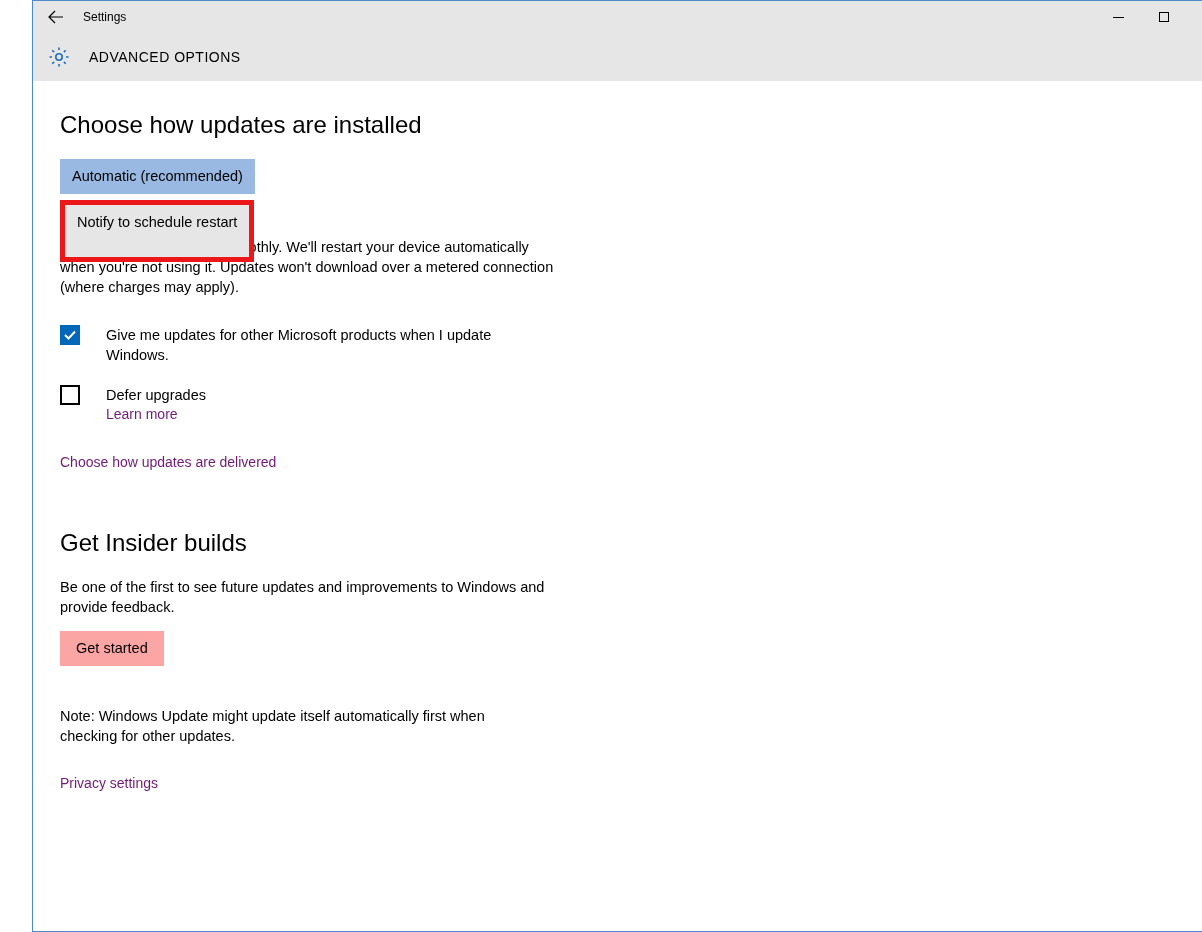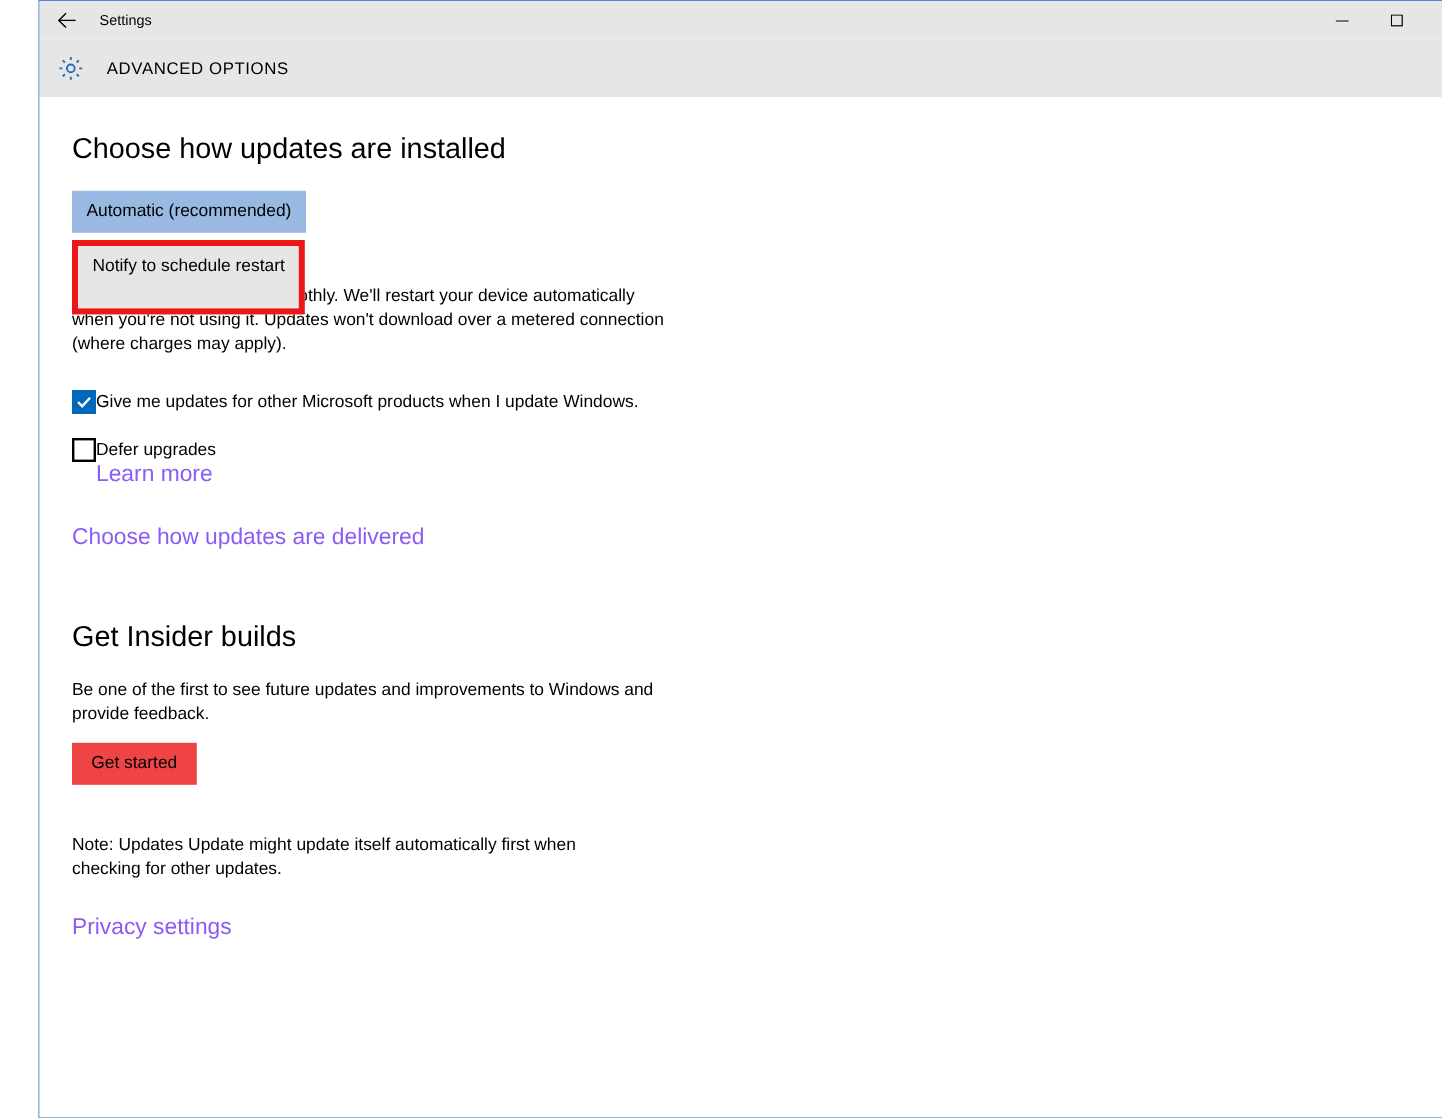--- a/index.html
+++ b/index.html
@@ -127,21 +127,21 @@
     max-width: 500px;
     color: #000;
   }
   .body-text.desc {
     margin-top: 43px;
     margin-bottom: 28px;
   }
   .checkbox-row {
     display: flex;
     align-items: flex-start;
-    gap: 0;
+    gap: 26px;
     margin-bottom: 20px;
     max-width: 480px;
   }
   .chk {
     width: 20px;
     height: 20px;
     flex-shrink: 0;
     display:flex;
     align-items:center;
     justify-content:center;
@@ -153,30 +153,30 @@
     border: 2px solid #000;
     background:#fff;
   }
   .chk svg { width: 14px; height: 14px; }
   .chk-label {
     font-size: 14.5px;
     line-height: 20px;
     color:#000;
   }
   .link {
-    color: #8b5cf6;
-    font-size: 19px;
+    color: #701a75;
+    font-size: 14px;
     cursor: pointer;
     display: inline-block;
   }
   .link-block { margin-bottom: 18px; }
   .spacer-40 { height: 40px; }
   .btn {
     display: inline-block;
-    background: #ef4444;
+    background: #fca5a5;
     padding: 0 16px;
     height: 35px;
     line-height: 35px;
     font-size: 14.5px;
     cursor: pointer;
   }
   .note {
     font-size: 14.5px;
     line-height: 20px;
     max-width: 480px;
@@ -267,18 +267,18 @@
     <div class="link-block">
       <span class="link">Choose how updates are delivered</span>
     </div>
 
     <div class="spacer-40"></div>
 
     <h2 class="section">Get Insider builds</h2>
     <div class="body-text" style="margin-bottom:14px;">Be one of the first to see future updates and improvements to Windows and provide feedback.</div>
     <span class="btn">Get started</span>
 
-    <div class="note">Note: Updates Update might update itself automatically first when checking for other updates.</div>
+    <div class="note">Note: Windows Update might update itself automatically first when checking for other updates.</div>
 
     <span class="link">Privacy settings</span>
 
   </div>
 </div>
 
 </body></html>

